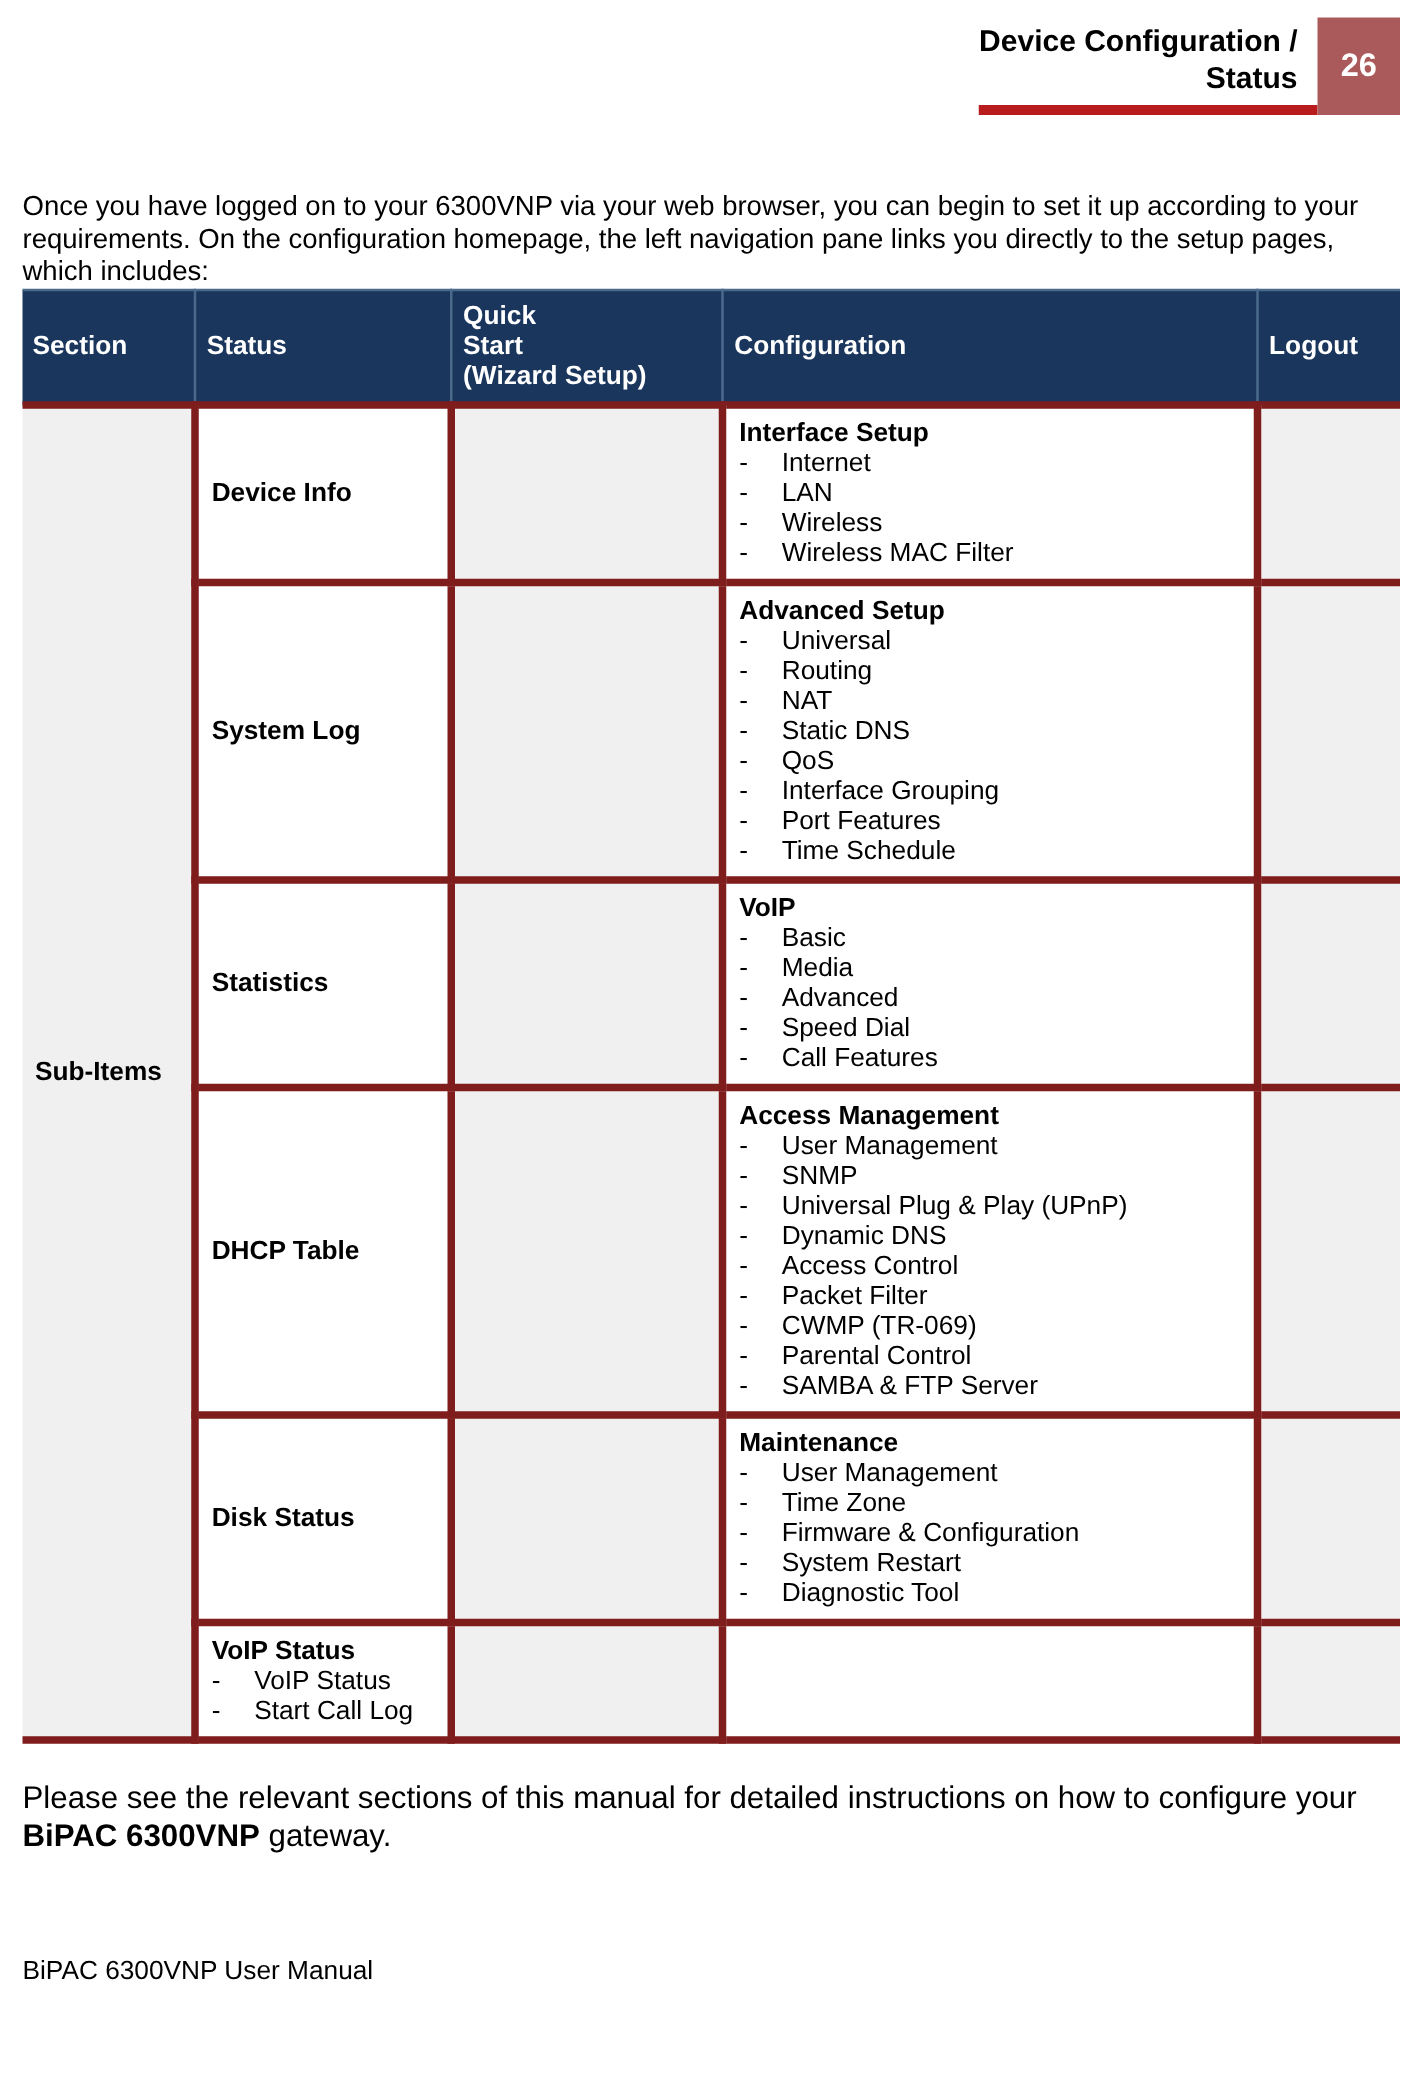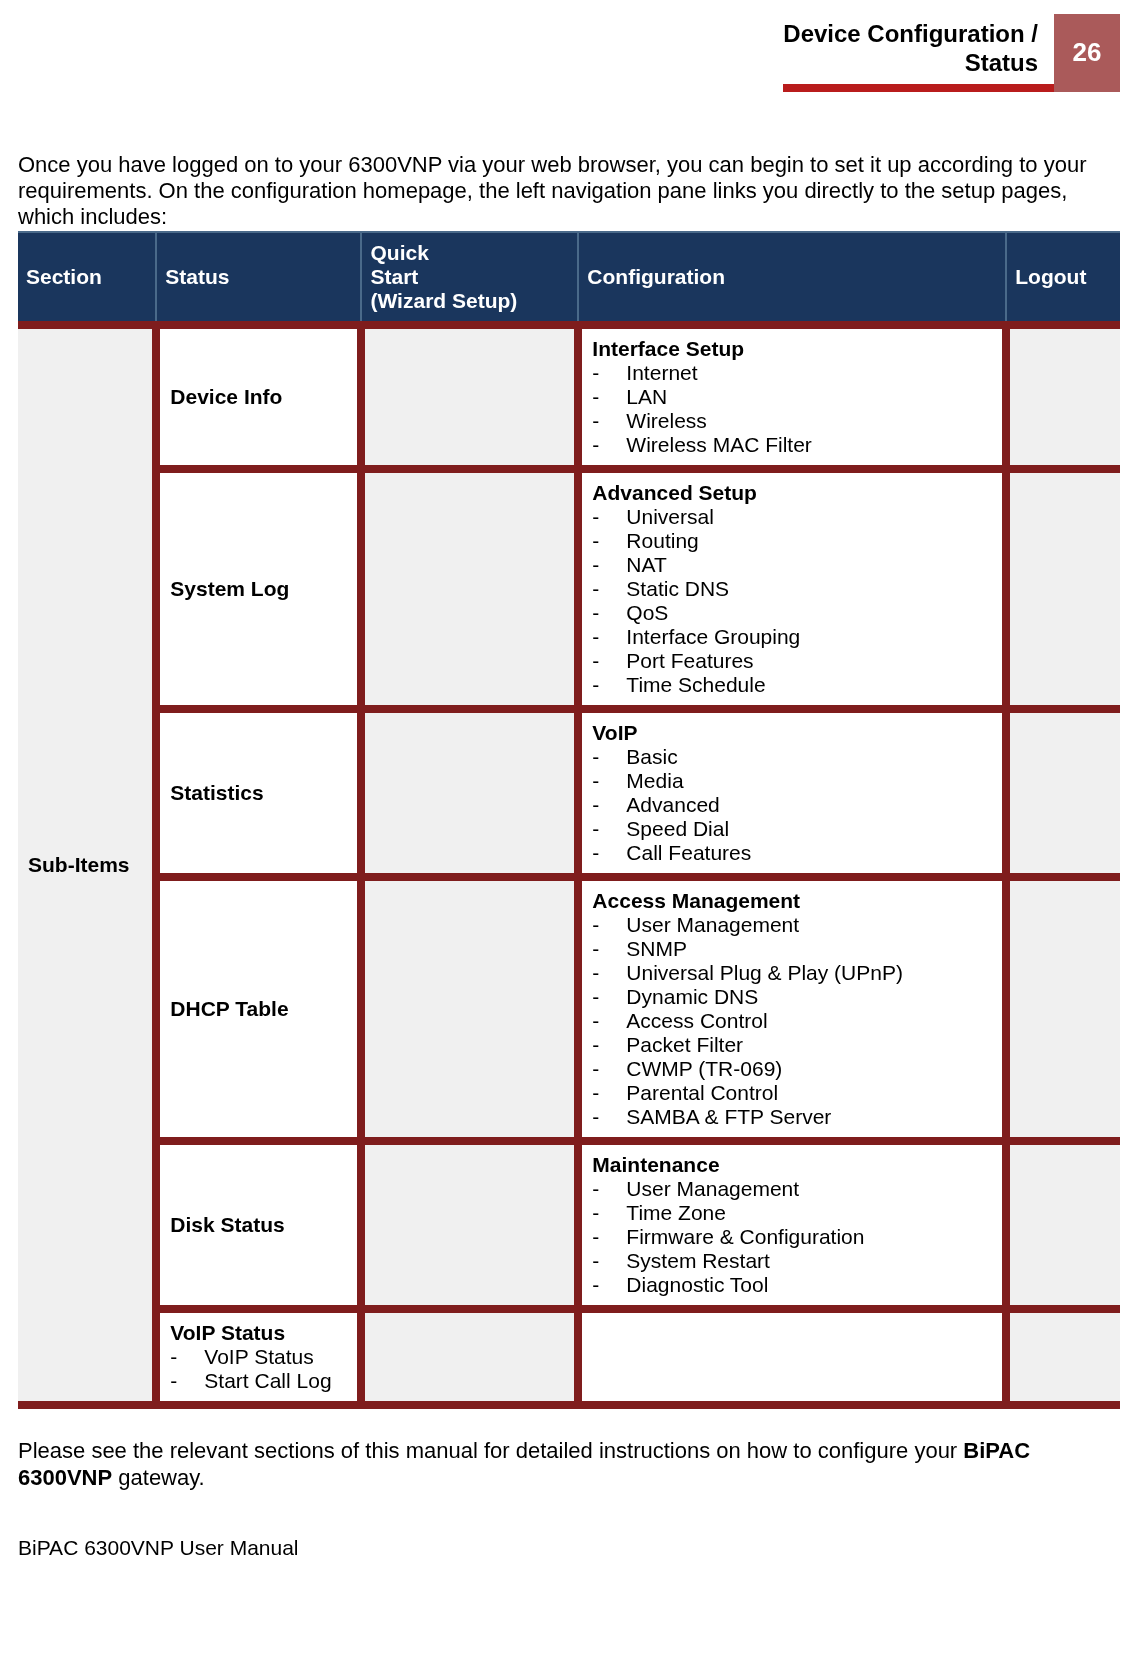--- a/index.html
+++ b/index.html
@@ -58,21 +58,21 @@
     padding: 8px 8px;
     border-right: 2px solid #4a6a8a;
     border-left: 2px solid #4a6a8a;
     border-top: 2px solid #4a6a8a;
     border-bottom: 2px solid #9a9a9a;
     vertical-align: middle;
   }
   table.nav th:first-child { border-left: none; }
   table.nav th:last-child { border-right: none; }
   table.nav td {
-    border: 8px solid #7f1d1d;
+    border: 6px solid #7f1d1d;
     padding: 8px 10px;
     vertical-align: middle;
     background: #f0f0f0;
   }
   table.nav td:first-child { border-left: none; }
   table.nav td:last-child { border-right: none; }
   table.nav td.left-lbl {
     font-weight: bold;
     vertical-align: middle;
   }
@@ -103,23 +103,23 @@
   }
   .item-text {
     flex: 1 1 auto;
   }
   .section-header-row th .qswrap {
     display: flex;
     justify-content: space-between;
     flex-direction: column;
   }
   .footnote {
-    font-size: 22px;
+    font-size: 25px;
     line-height: 1.25;
-    margin-bottom: 44px;
+    margin-bottom: 80px;
   }
   .footnote .bold { font-weight: bold; }
   .footer {
     font-weight: normal;
     font-size: 21px;
   }
   col.c1 { width: 118px; }
   col.c2 { width: 175px; }
   col.c3 { width: 185px; }
   col.c4 { width: 365px; }

